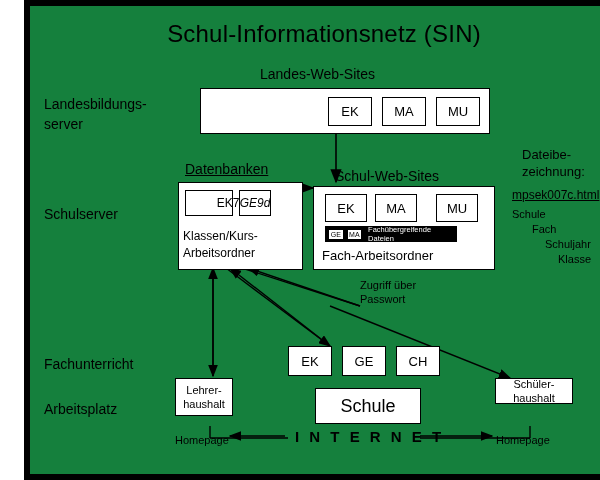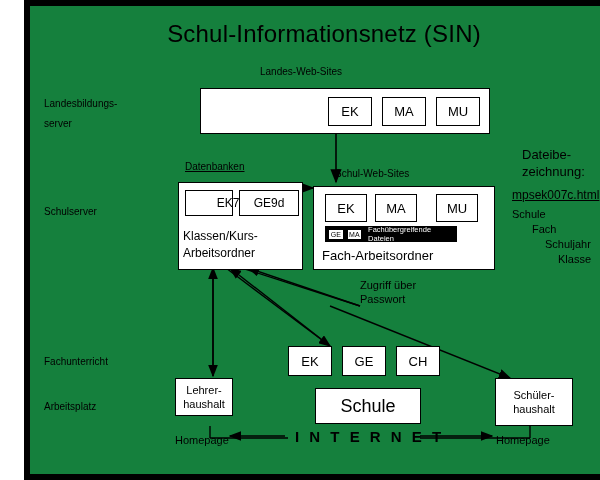--- a/index.html
+++ b/index.html
@@ -15,21 +15,21 @@
     box-sizing:border-box;
     border:6px solid #000000;
     background:#15803d;
     margin-left:24px;
   }
   .abs{position:absolute;}
   .ttl{
     left:0;top:14px;width:588px;text-align:center;
     font-size:24px;color:#000;letter-spacing:0.2px;
   }
-  .lbl{font-size:10px;color:#000;white-space:pre;}
+  .lbl{font-size:14px;color:#000;white-space:pre;}
   .lbl.sm{font-size:11px;}
   .lbl.u{text-decoration:underline;}
   .box{
     border:1.5px solid #000;background:#fff;
     display:flex;align-items:center;justify-content:center;
     font-size:13px;color:#000;box-sizing:border-box;
   }
   .box.big{font-size:15px;}
   .frame{border:1.5px solid #000;background:#fff;box-sizing:border-box;}
   .blackbox{
@@ -90,21 +90,21 @@
 
   <div class="abs lbl" style="left:230px;top:60px;">Landes-Web-Sites</div>
   <div class="abs frame" style="left:170px;top:82px;width:290px;height:46px;"></div>
   <div class="abs box" style="left:298px;top:91px;width:44px;height:29px;">EK</div>
   <div class="abs box" style="left:352px;top:91px;width:44px;height:29px;">MA</div>
   <div class="abs box" style="left:406px;top:91px;width:44px;height:29px;">MU</div>
 
   <div class="abs lbl u" style="left:155px;top:155px;">Datenbanken</div>
   <div class="abs frame" style="left:148px;top:176px;width:125px;height:88px;"></div>
   <div class="abs box" style="left:155px;top:184px;width:48px;height:26px;font-size:12px;padding-left:44px;">EK7c</div>
-  <div class="abs box" style="left:209px;top:184px;width:60px;height:26px;font-size:12px;">GE9d</div>
+  <div class="abs box" style="left:209px;top:184px;width:32px;height:26px;font-size:12px;font-style:italic;">GE9d</div>
   <div class="abs lbl" style="left:153px;top:222px;font-size:12px;line-height:17px;">Klassen/Kurs-
 Arbeitsordner</div>
 
   <div class="abs lbl" style="left:305px;top:162px;">Schul-Web-Sites</div>
   <div class="abs frame" style="left:283px;top:180px;width:182px;height:84px;"></div>
   <div class="abs box" style="left:295px;top:188px;width:42px;height:28px;">EK</div>
   <div class="abs box" style="left:345px;top:188px;width:42px;height:28px;">MA</div>
   <div class="abs box" style="left:406px;top:188px;width:42px;height:28px;">MU</div>
 
   <div class="abs blackbox" style="left:295px;top:220px;width:132px;height:16px;justify-content:flex-start;padding-left:2px;gap:3px;">
@@ -125,20 +125,20 @@
   <div class="abs lbl" style="left:330px;top:272px;font-size:11px;line-height:14px;">Zugriff über
 Passwort</div>
 
   <div class="abs box" style="left:258px;top:340px;width:44px;height:30px;">EK</div>
   <div class="abs box" style="left:312px;top:340px;width:44px;height:30px;">GE</div>
   <div class="abs box" style="left:366px;top:340px;width:44px;height:30px;">CH</div>
 
   <div class="abs box ctr" style="left:145px;top:372px;width:58px;height:38px;font-size:11px;line-height:14px;white-space:pre;">Lehrer-
 haushalt</div>
   <div class="abs box big ctr" style="left:285px;top:382px;width:106px;height:36px;font-size:18px;">Schule</div>
-  <div class="abs box ctr" style="left:465px;top:372px;width:78px;height:48px;font-size:11px;line-height:14px;white-space:pre;">Schüler-
+  <div class="abs box ctr" style="left:465px;top:372px;width:78px;height:26px;font-size:11px;line-height:14px;white-space:pre;">Schüler-
 haushalt</div>
 
   <div class="abs lbl" style="left:145px;top:428px;font-size:11px;">Homepage</div>
   <div class="abs lbl" style="left:466px;top:428px;font-size:11px;">Homepage</div>
   <div class="abs lbl netlbl" style="left:265px;top:422px;font-weight:bold;">I N T E R N E T</div>
 
 </div>
 
 </body></html>

